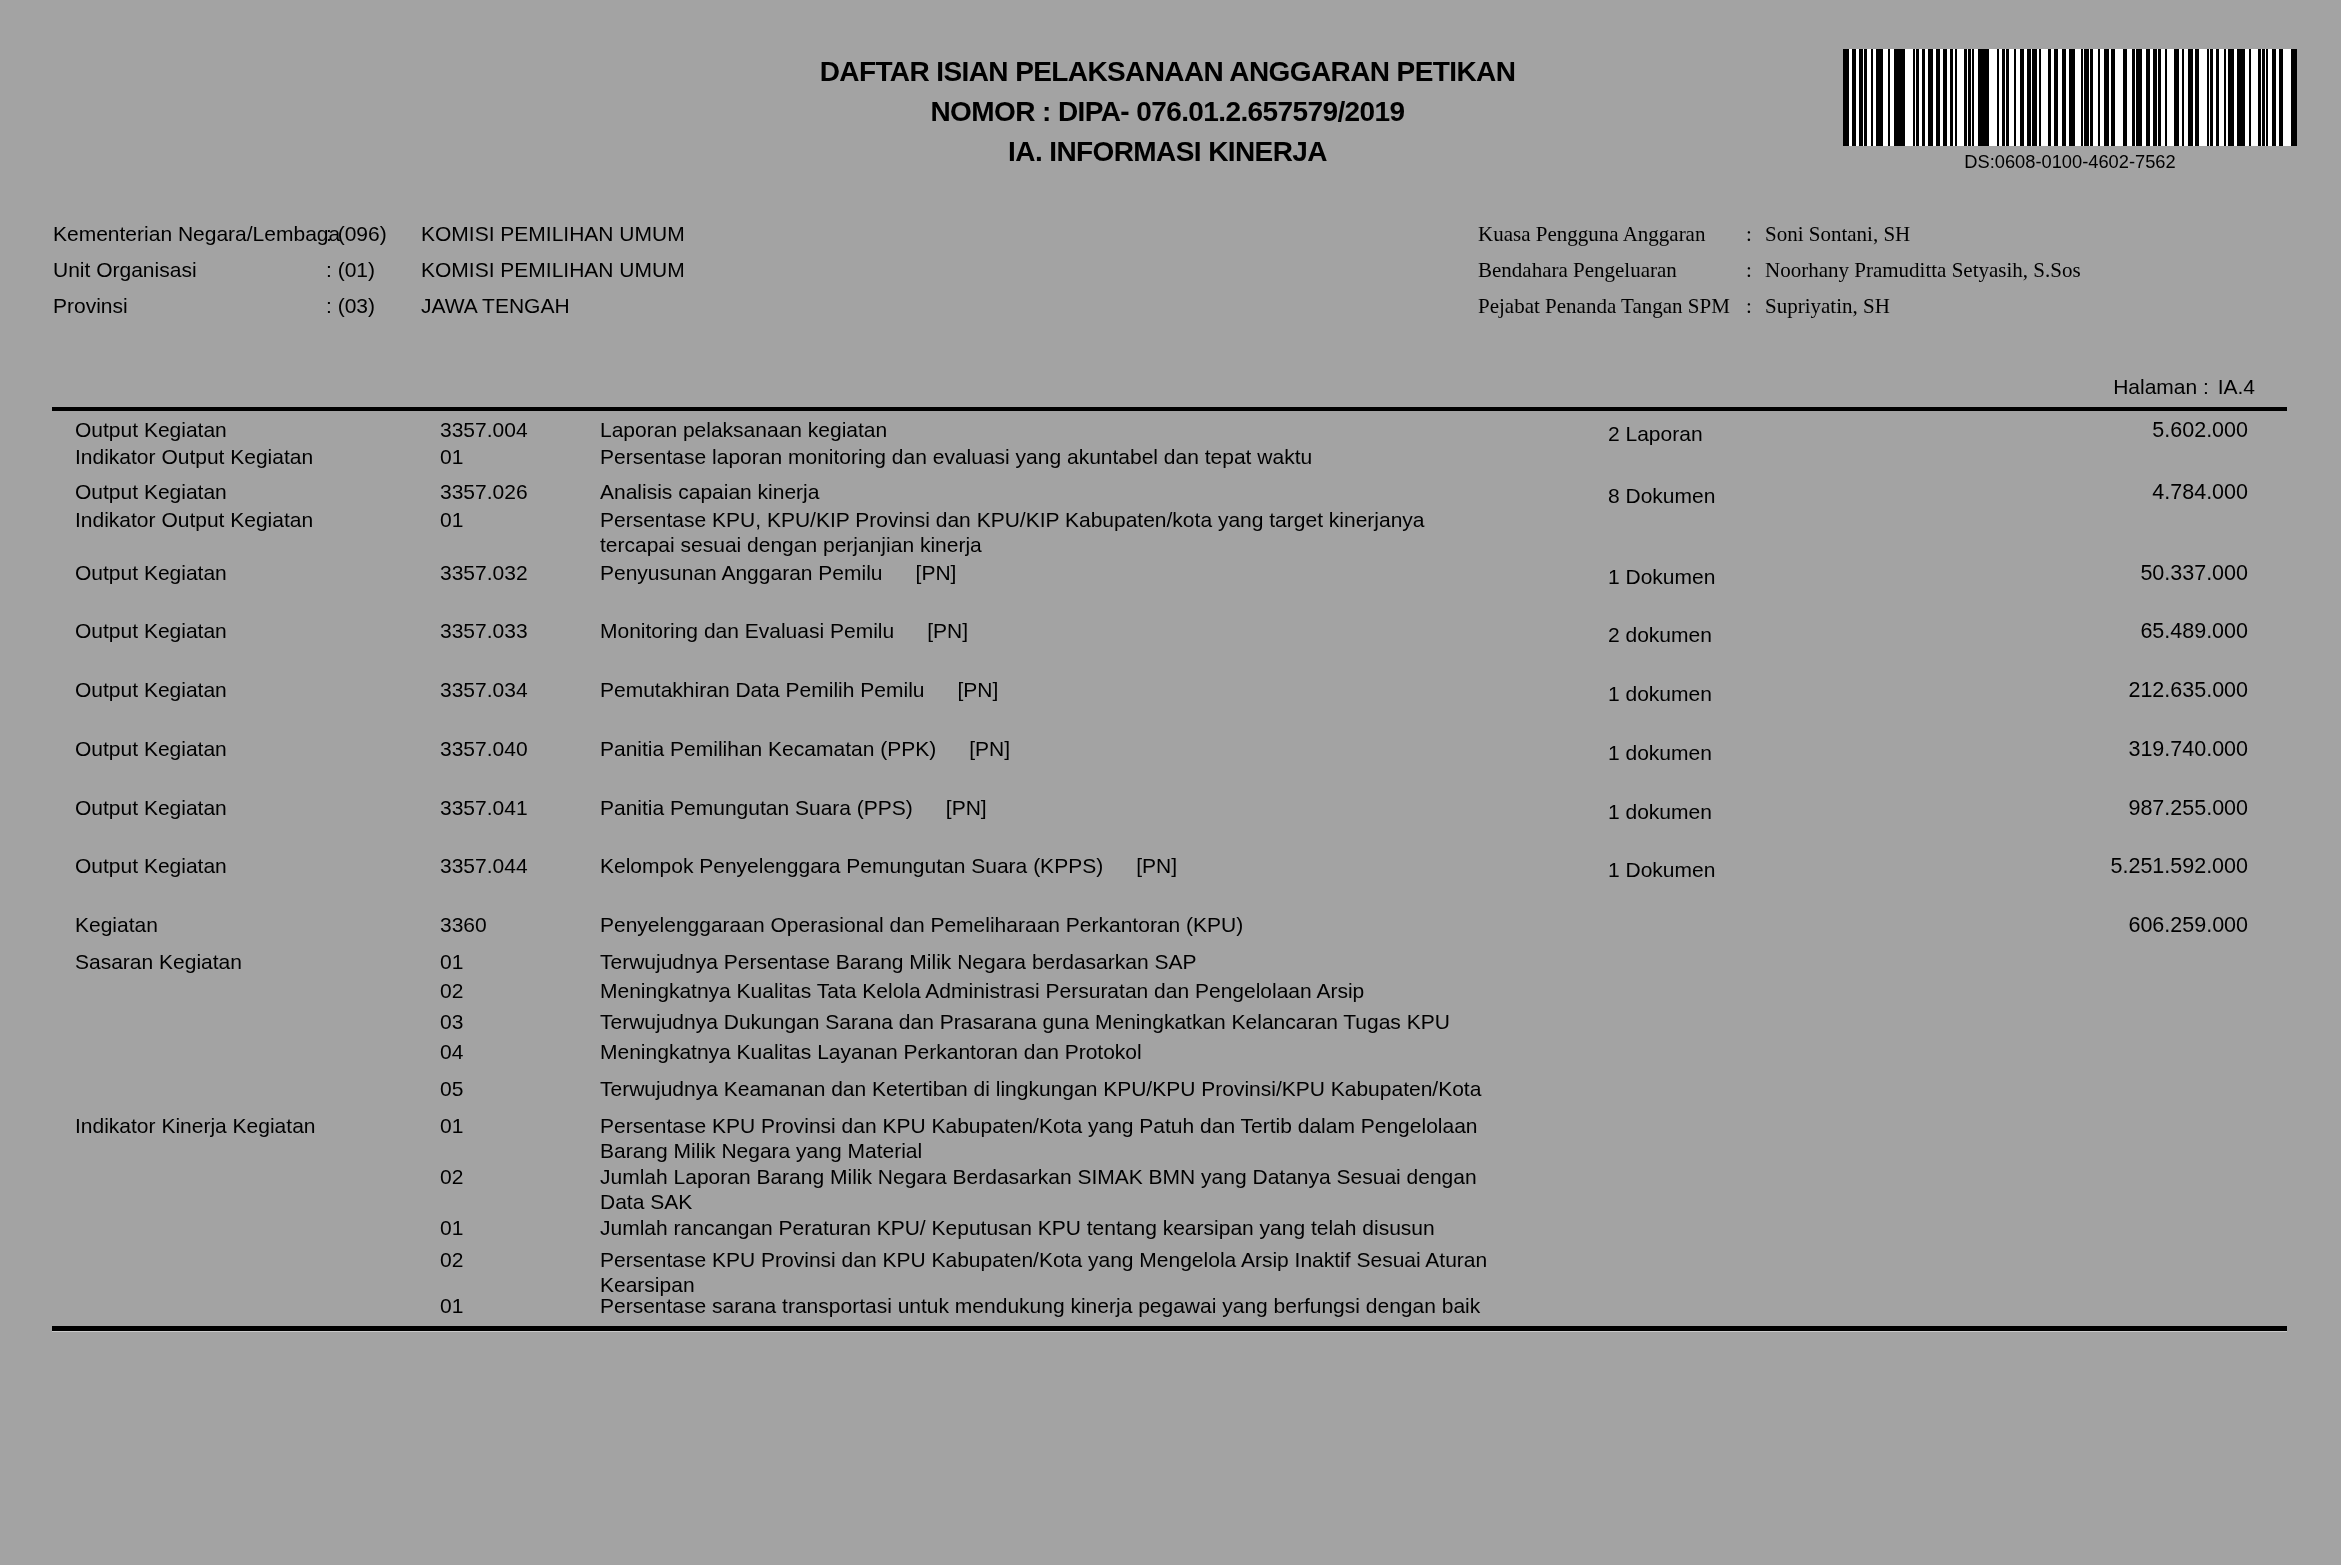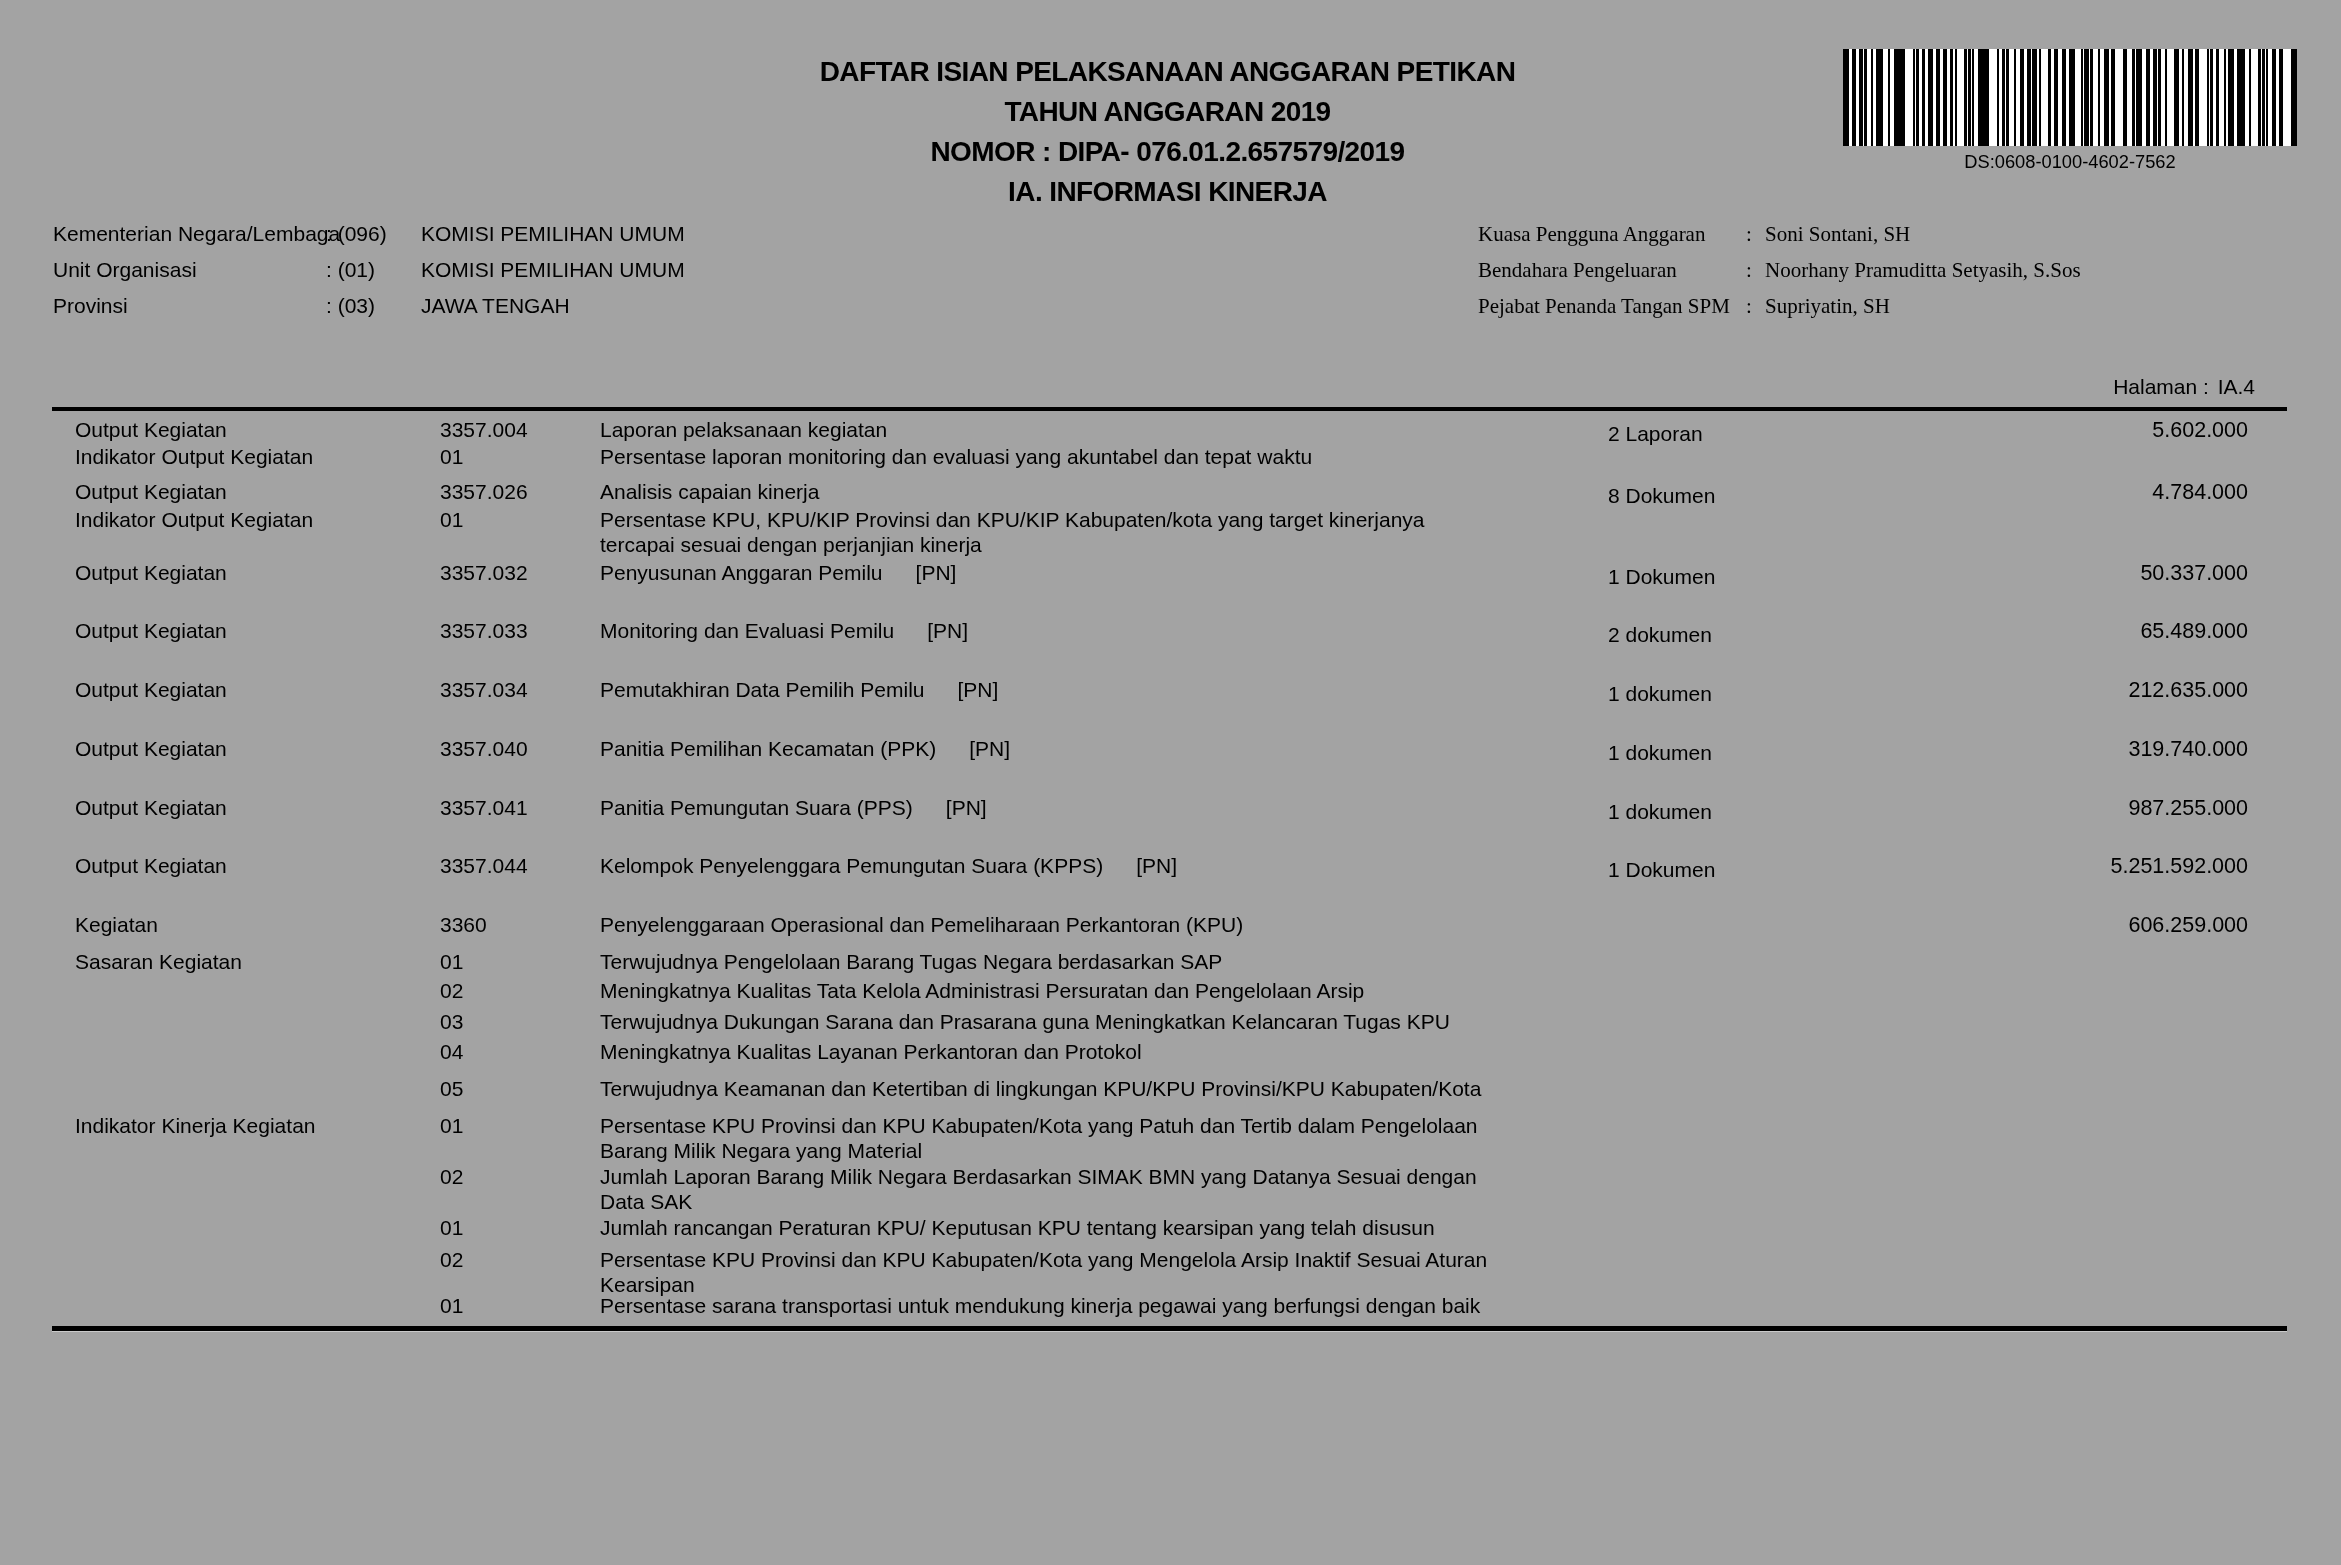--- a/index.html
+++ b/index.html
@@ -81,21 +81,20 @@
   .r15 { top: 1077px; } .r16 { top: 1114px; } .r17 { top: 1165px; }
   .r18 { top: 1216px; } .r19 { top: 1248px; } .r20 { top: 1294px; }
 </style>
 </head>
 <body>
 
 <div class="page">
 
   <div class="title-block">
     <div>DAFTAR ISIAN PELAKSANAAN ANGGARAN PETIKAN</div>
-    <div>TAHUN ANGGARAN 2019</div>
     <div>NOMOR :  DIPA- 076.01.2.657579/2019</div>
     <div>IA. INFORMASI  KINERJA</div>
   </div>
 
   <div class="barcode-wrap">
     <div class="barcode"></div>
     <div class="barcode-label">DS:0608-0100-4602-7562</div>
   </div>
 
   <div class="meta-left">
@@ -210,21 +209,21 @@
   </div>
   <div class="trow r10">
     <span class="cl">Kegiatan</span>
     <span class="cc">3360</span>
     <span class="cd">Penyelenggaraan Operasional dan Pemeliharaan Perkantoran (KPU)</span>
     <span class="ca">606.259.000</span>
   </div>
   <div class="trow r11">
     <span class="cl">Sasaran Kegiatan</span>
     <span class="cc">01</span>
-    <span class="cd">Terwujudnya Pengelolaan Barang Tugas Negara berdasarkan SAP</span>
+    <span class="cd">Terwujudnya Persentase Barang Milik Negara berdasarkan SAP</span>
   </div>
   <div class="trow r12">
     <span class="cc">02</span>
     <span class="cd">Meningkatnya Kualitas Tata Kelola Administrasi Persuratan dan Pengelolaan Arsip</span>
   </div>
   <div class="trow r13">
     <span class="cc">03</span>
     <span class="cd">Terwujudnya Dukungan Sarana dan Prasarana guna Meningkatkan Kelancaran Tugas KPU</span>
   </div>
   <div class="trow r14">

